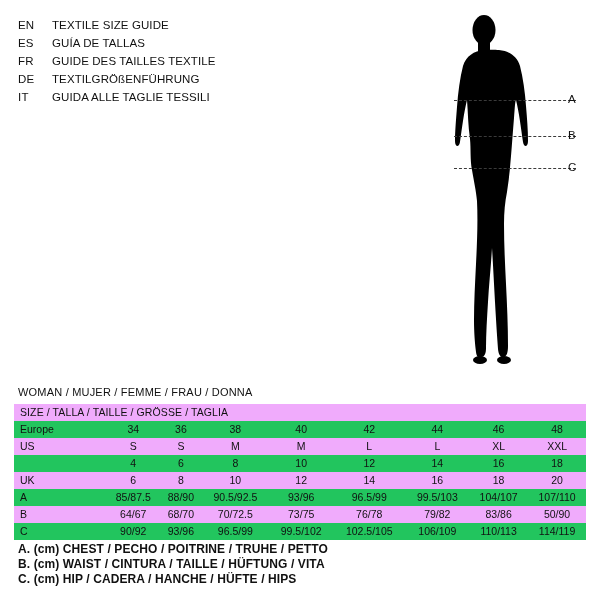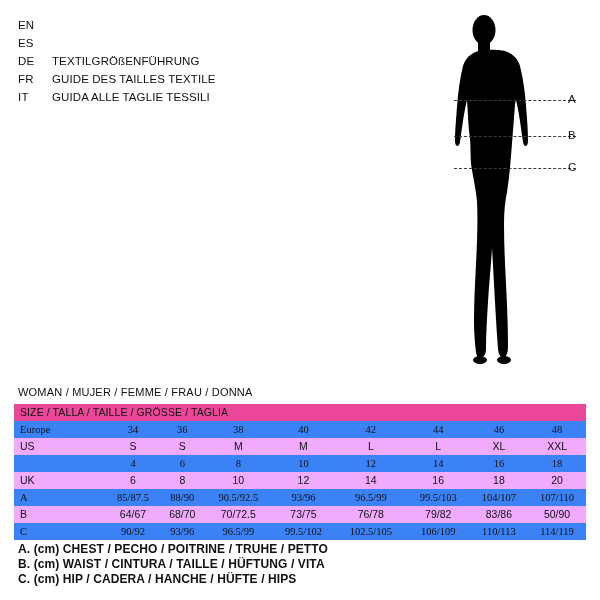--- a/index.html
+++ b/index.html
@@ -94,27 +94,27 @@
     line-height: 17px;
     font-weight: normal;
     text-align: center;
   }
   .size-table .rowhead {
     text-align: left;
     padding-left: 6px;
     width: 86px;
   }
   .head-row td {
-    background: #ec4899;
+    background: #f0abfc;
     text-align: left;
     padding-left: 6px;
     font-size: 10.5px;
     letter-spacing: 0.1px;
   }
-  .row-light td { background: #3b82f6; font-family: Liberation Serif, serif; }
+  .row-light td { background: #22c55e; }
   .row-shade td { background: #f0abfc; }
 
   
   .notes {
     position: absolute;
     left: 18px;
     top: 542px;
     width: 560px;
   }
   .note {
@@ -126,31 +126,33 @@
   }
 </style>
 </head>
 <body>
 
 <div class="page">
 
   <div class="lang-block">
     <div class="lang-row">
       <span class="lang-code">EN</span>
+      <span class="lang-text">TEXTILE SIZE GUIDE</span>
     </div>
     <div class="lang-row">
       <span class="lang-code">ES</span>
+      <span class="lang-text">GUÍA DE TALLAS</span>
+    </div>
+    <div class="lang-row">
+      <span class="lang-code">FR</span>
+      <span class="lang-text">GUIDE DES TAILLES TEXTILE</span>
     </div>
     <div class="lang-row">
       <span class="lang-code">DE</span>
       <span class="lang-text">TEXTILGRÖßENFÜHRUNG</span>
-    </div>
-    <div class="lang-row">
-      <span class="lang-code">FR</span>
-      <span class="lang-text">GUIDE DES TAILLES TEXTILE</span>
     </div>
     <div class="lang-row">
       <span class="lang-code">IT</span>
       <span class="lang-text">GUIDA ALLE TAGLIE TESSILI</span>
     </div>
   </div>
 
   <div class="figure-wrap">
     <svg class="figure-svg" width="170" height="360" viewBox="0 0 170 360">
       <g fill="#000000">

